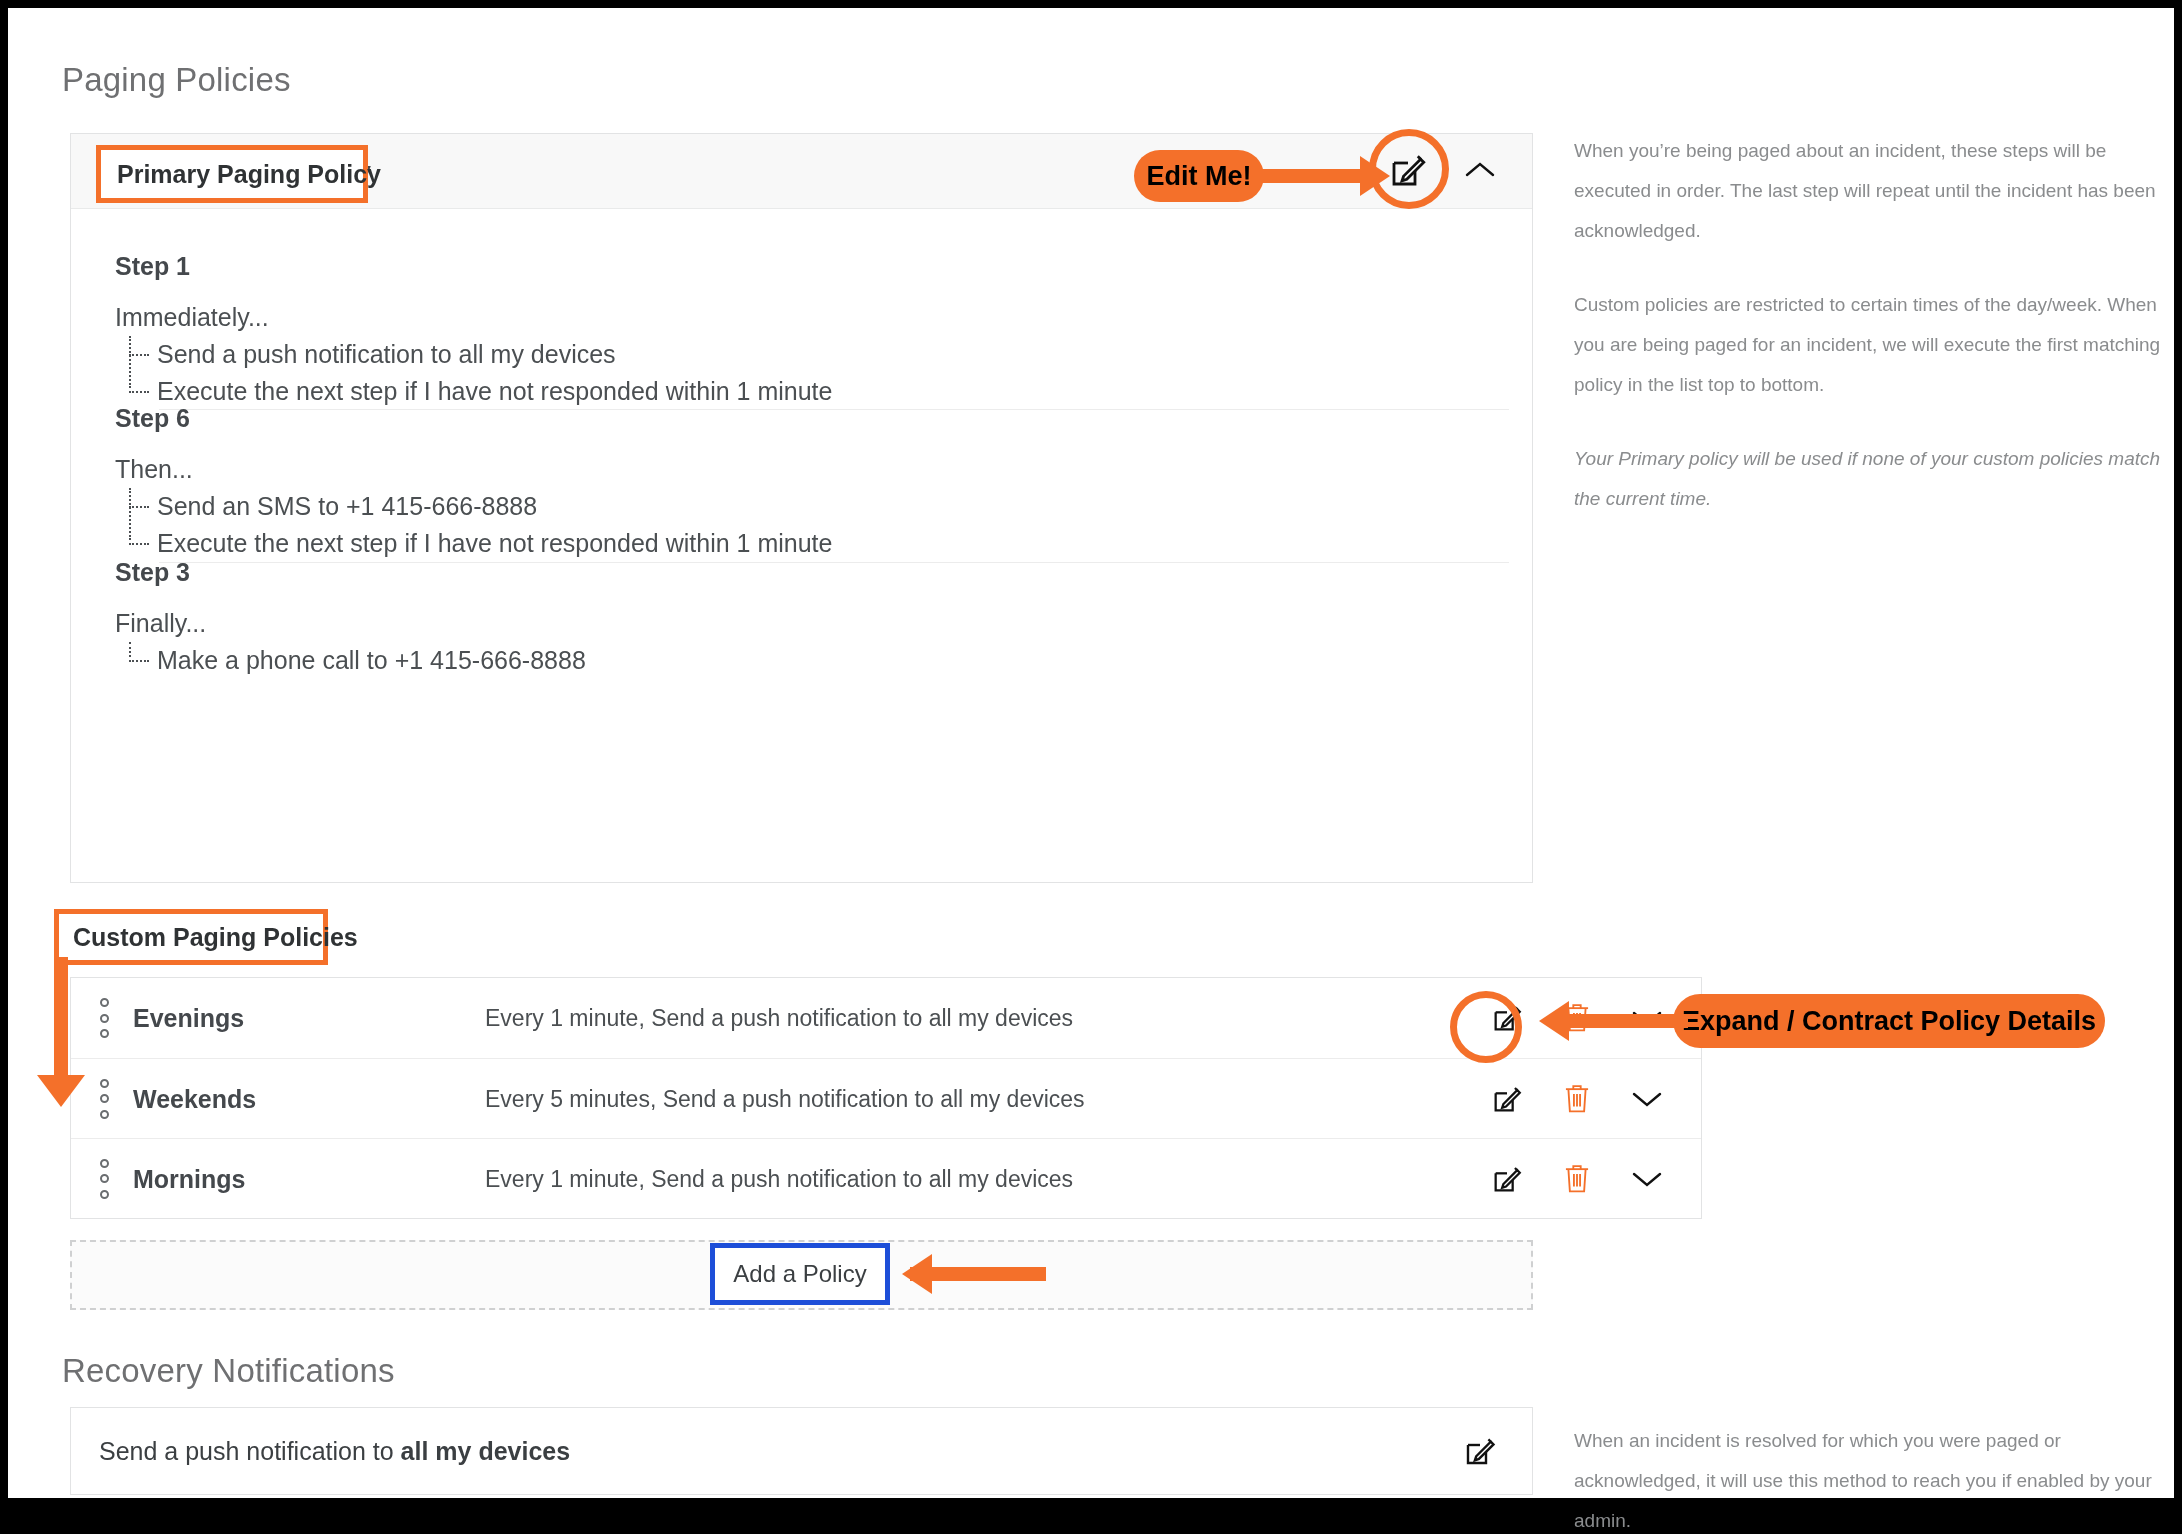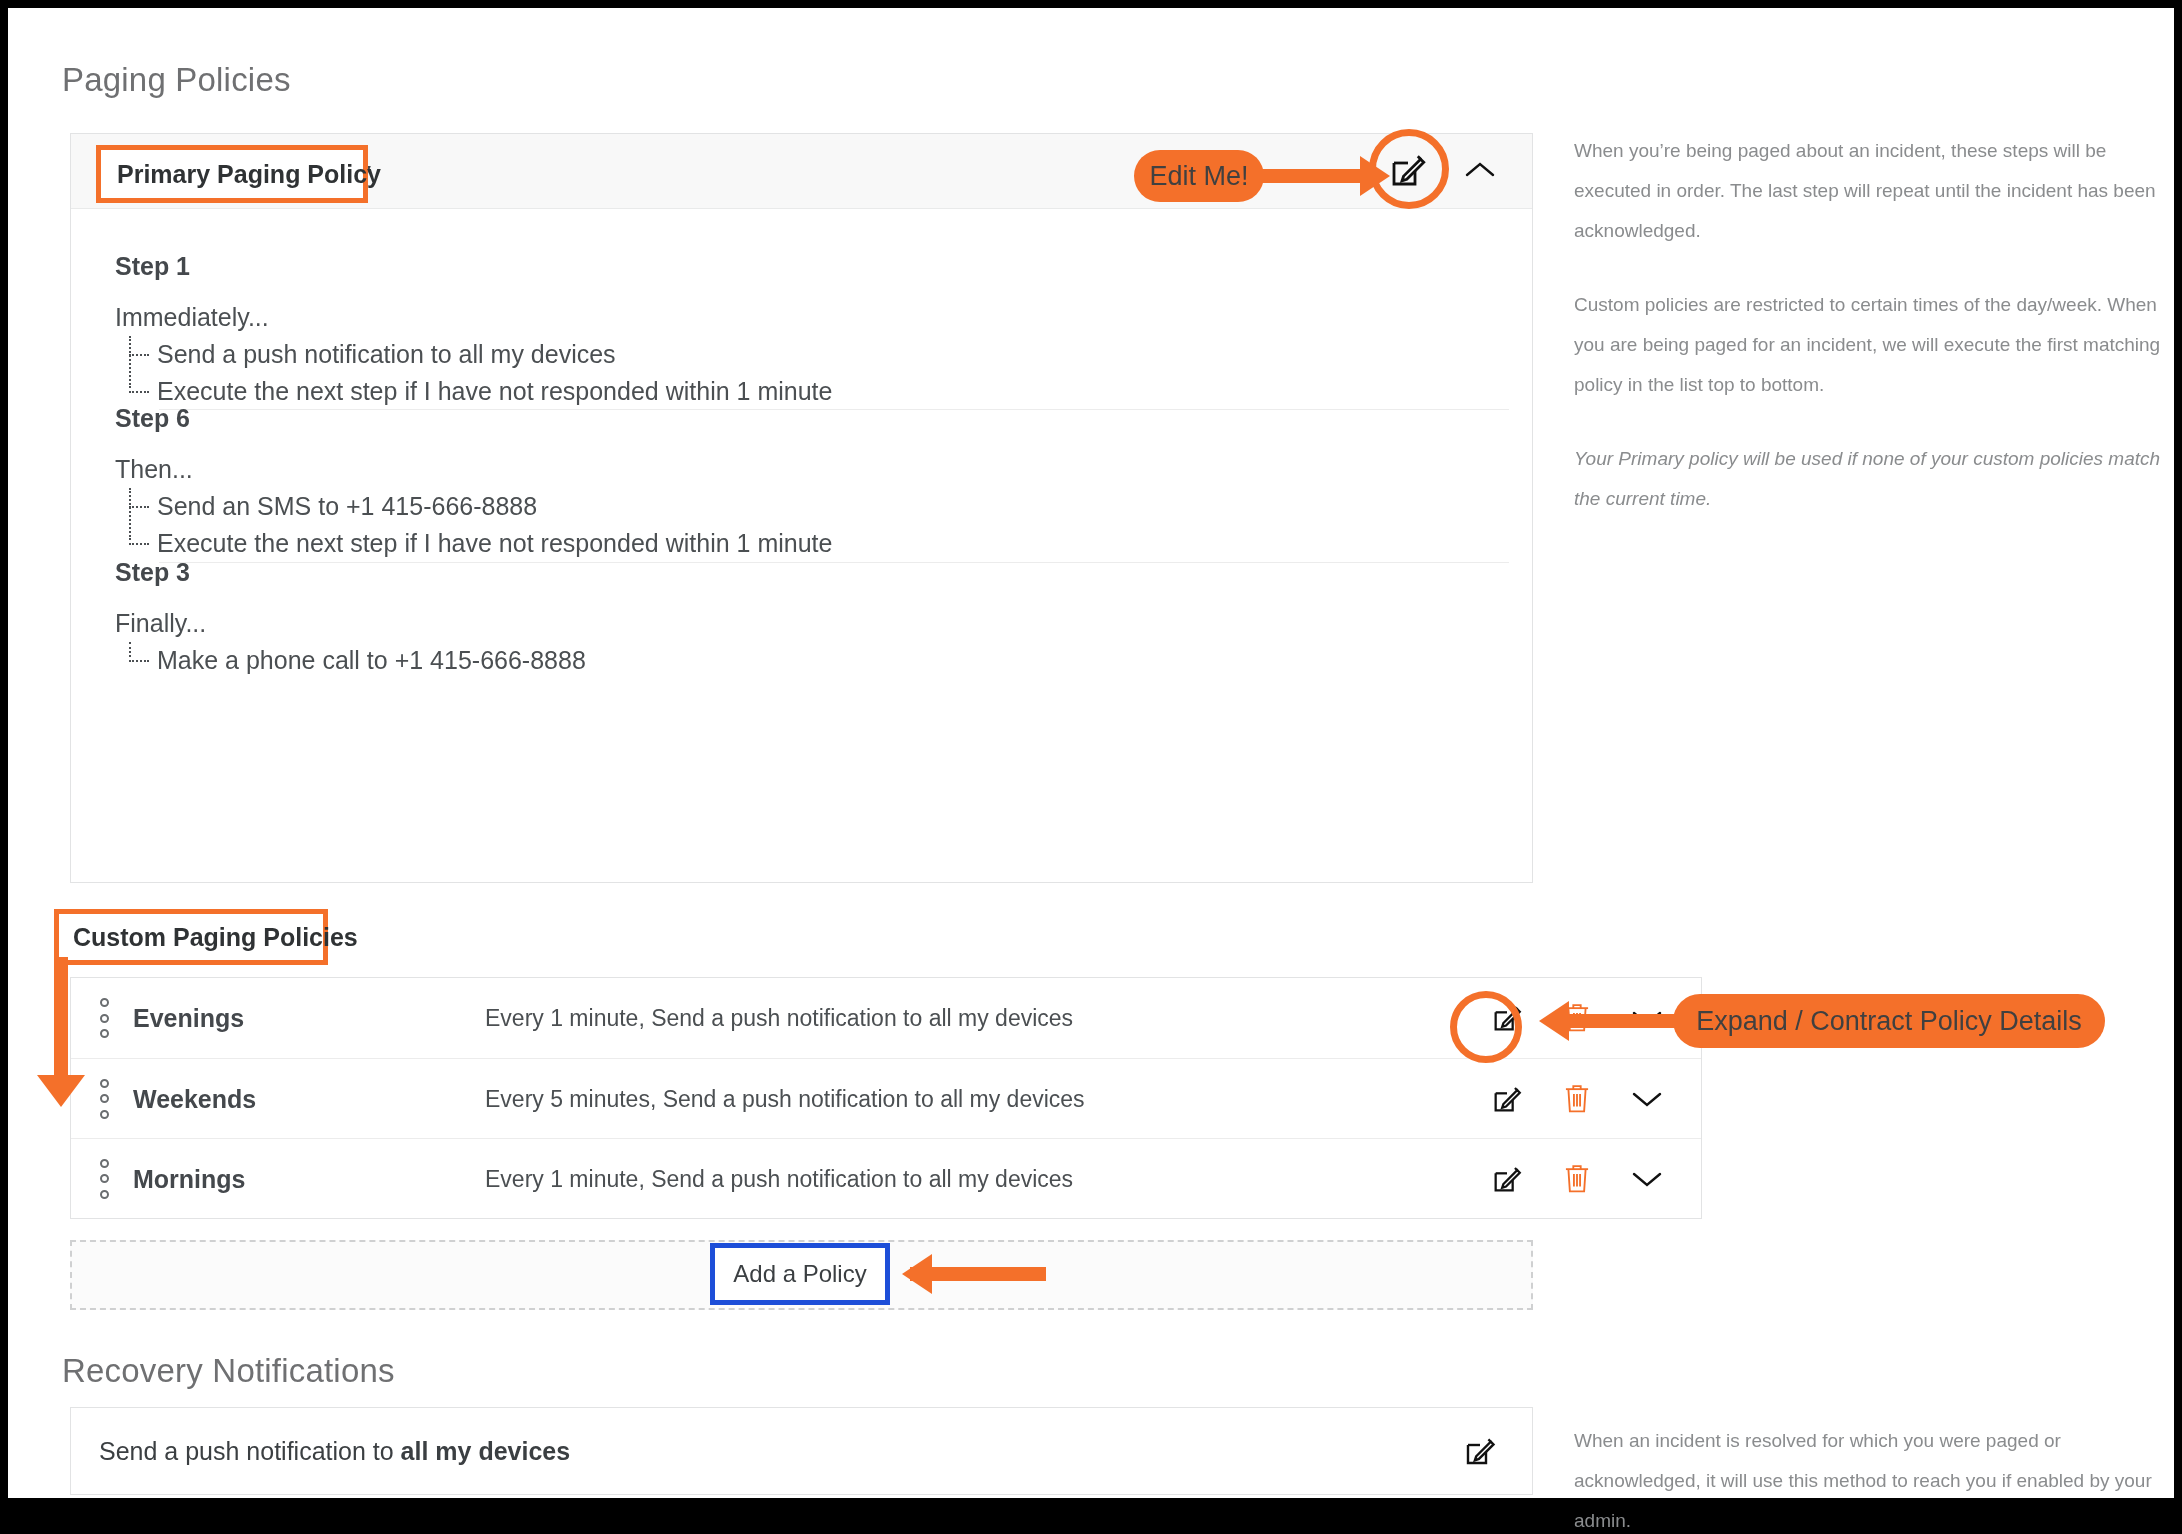--- a/index.html
+++ b/index.html
@@ -290,26 +290,26 @@
     padding-left: 16px; font-size: 25px;
   }
   #anno-custom-label {
     left: 28px; top: 874px; width: 274px; height: 56px;
     padding-left: 14px; font-size: 25px;
   }
 
   .pill {
     position: absolute;
     background: #f4702a;
-    color: #404040;
+    color: #000000;
     border-radius: 999px;
     display: flex;
     align-items: center;
     justify-content: center;
-    font-weight: normal;
+    font-weight: bold;
     white-space: nowrap;
   }
   #pill-edit-me { left: 1108px; top: 115px; width: 130px; height: 52px; font-size: 27px; }
   #pill-expand  { left: 1647px; top: 959px; width: 432px; height: 54px; font-size: 27px; }
   #pill-add-more{ left: 1008px; top: 1212px; width: 280px; height: 54px; font-size: 27px; }
 
   .arrow-h {
     position: absolute;
     height: 14px;
     background: #f4702a;

